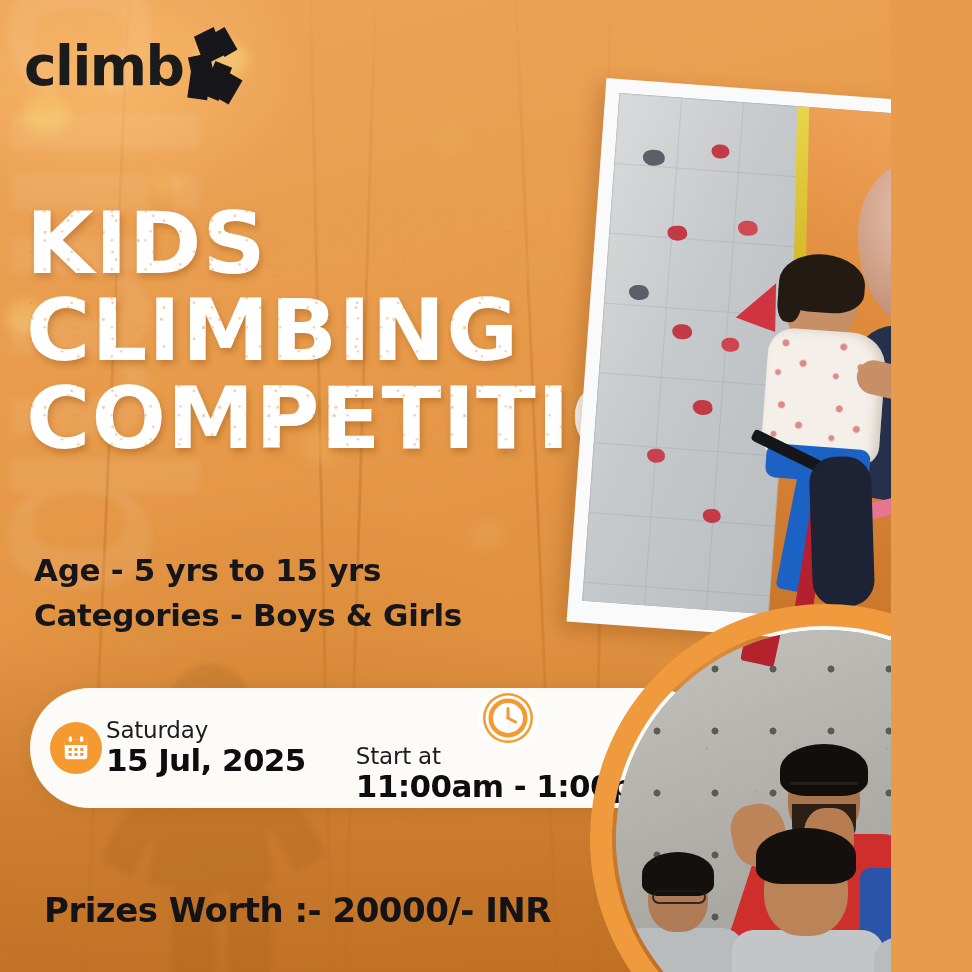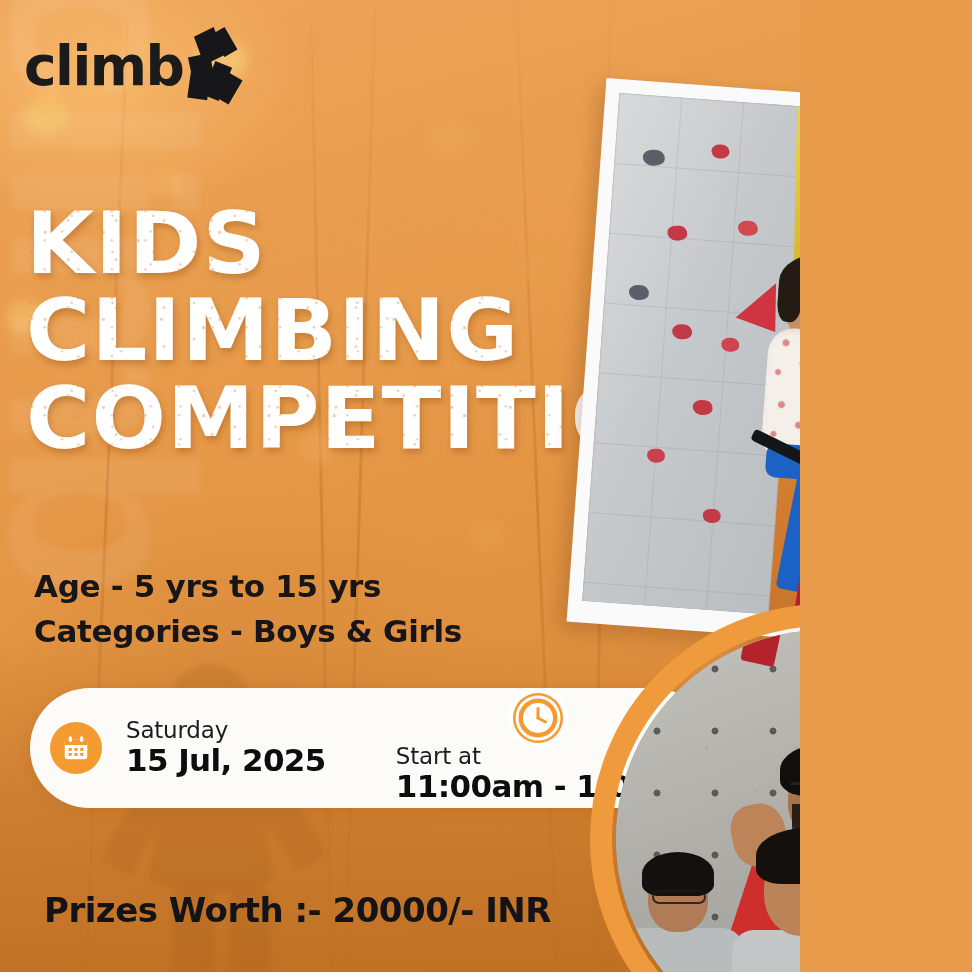--- a/index.html
+++ b/index.html
@@ -5,21 +5,21 @@
   * { margin:0; padding:0; box-sizing:border-box; }
   html,body { width:972px; height:972px; }
   body {
     font-family:"Liberation Sans", sans-serif;
     background:#E89B4A;
     overflow:hidden;
     position:relative;
   }
   .poster {
     position:absolute; inset:0;
-    width:800px; height:972px;
+    width:891px; height:972px;
     overflow:hidden;
     background:#E59A49;
   }
 
   
   .bg-base {
     position:absolute; inset:0;
     background:
       radial-gradient(ellipse 300px 200px at 12% 8%,  rgba(255,200,120,.55), rgba(255,200,120,0) 70%),
       radial-gradient(ellipse 260px 180px at 78% 22%, rgba(236,160,80,.45),  rgba(236,160,80,0) 70%),
@@ -103,21 +103,21 @@
       radial-gradient(circle at 55% 22%, rgba(224,150,74,.8) 1px, transparent 1.5px),
       radial-gradient(circle at 72% 70%, rgba(224,150,74,.85) 1.4px, transparent 1.9px),
       radial-gradient(circle at 88% 40%, rgba(224,150,74,.8) 1.1px, transparent 1.6px),
       radial-gradient(circle at 22% 80%, rgba(224,150,74,.75) 1px, transparent 1.5px);
     background-size:40px 36px, 57px 44px, 33px 29px, 64px 51px, 47px 39px, 29px 33px;
     mix-blend-mode:normal;
     opacity:.55;
   }
 
   
-  .details { position:absolute; left:34px; top:564px; }
+  .details { position:absolute; left:34px; top:548px; }
   .detail-line {
     font-family:"DejaVu Sans", sans-serif;
     font-size:31px; font-weight:700; color:#16151A;
     letter-spacing:-.3px; line-height:1.45;
     white-space:nowrap;
   }
 
   
   .info-pill {
     position:absolute; left:30px; top:688px;
@@ -130,21 +130,21 @@
   .info-block { display:flex; align-items:center; }
   .info-block.date { margin-left:20px; }
   .info-block.time { margin-left:46px;flex-direction:column; }
   .icon-circle {
     width:52px; height:52px; border-radius:50%;
     background:#F59A30; flex:none;
     display:flex; align-items:center; justify-content:center;
     position:relative;
   }
   .icon-circle.ring { background:#FCFBF8; box-shadow:0 0 0 4px #FFFFFF; }
-  .info-text { margin-left:24px; }
+  .info-text { margin-left:4px; }
   .info-top {
     font-family:"DejaVu Sans", sans-serif;
     font-size:23px; font-weight:400; color:#1C1B20;
     line-height:1.08; letter-spacing:-.2px; white-space:nowrap;
   }
   .info-bottom {
     font-family:"DejaVu Sans", sans-serif;
     font-size:31px; font-weight:700; color:#0D0D10;
     line-height:1.12; letter-spacing:-.6px; white-space:nowrap;
   }

